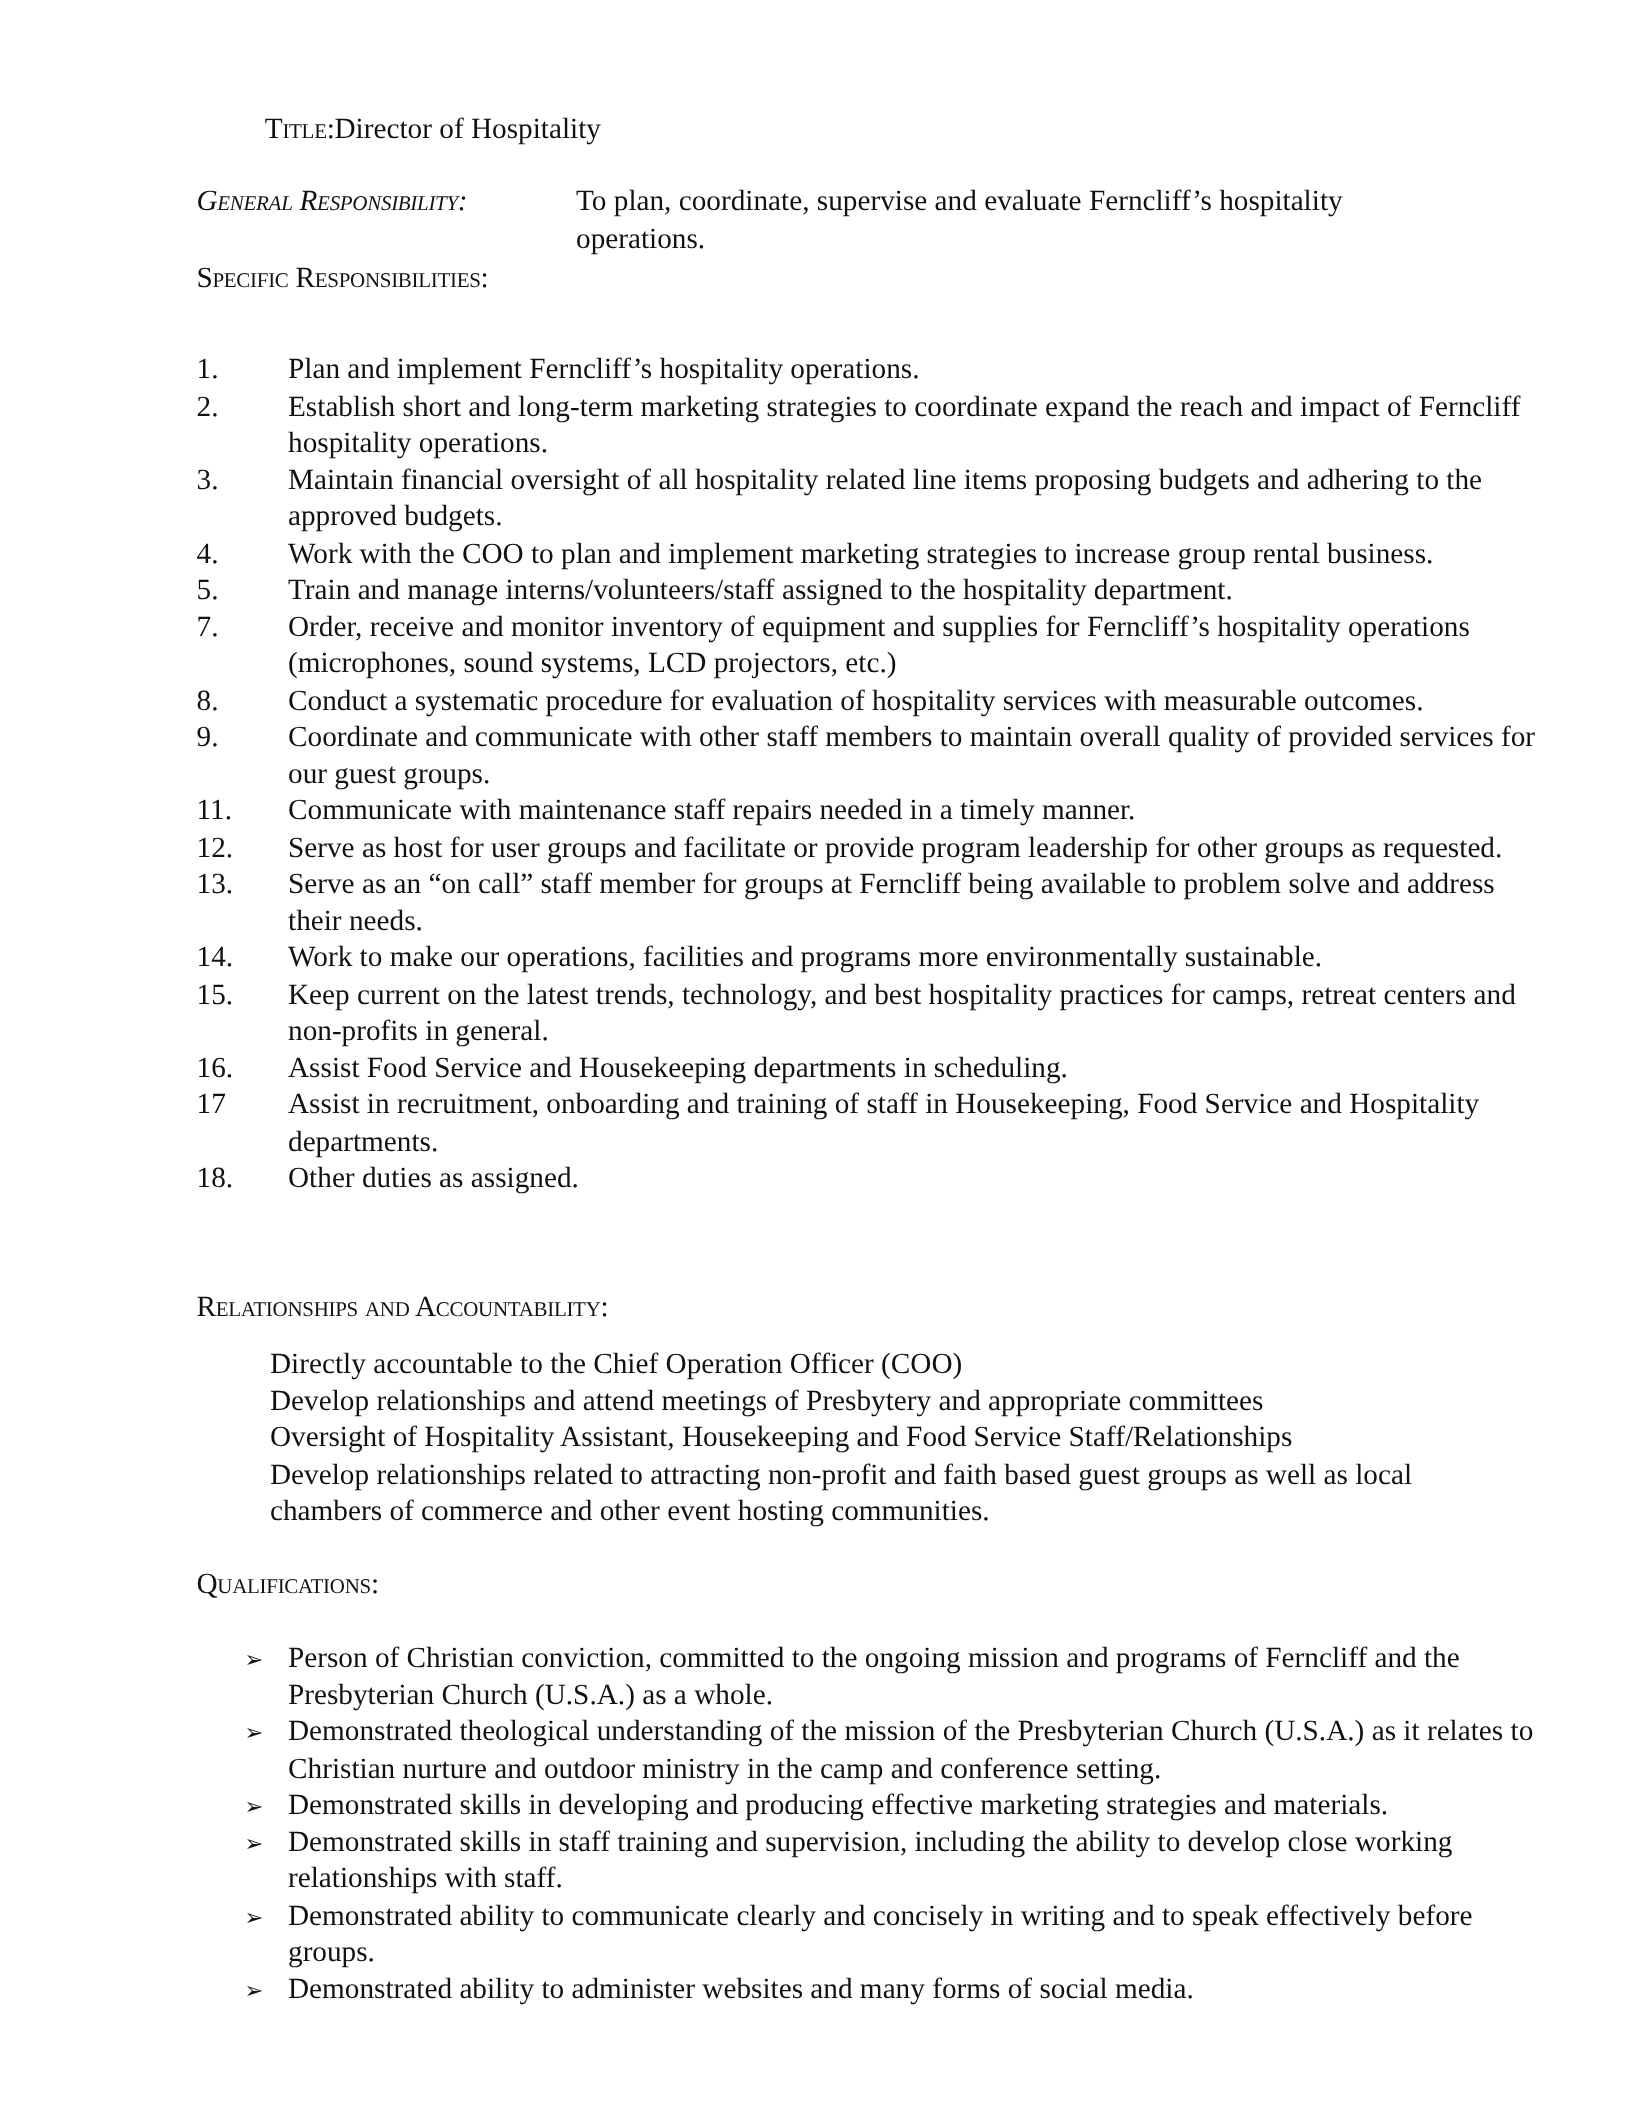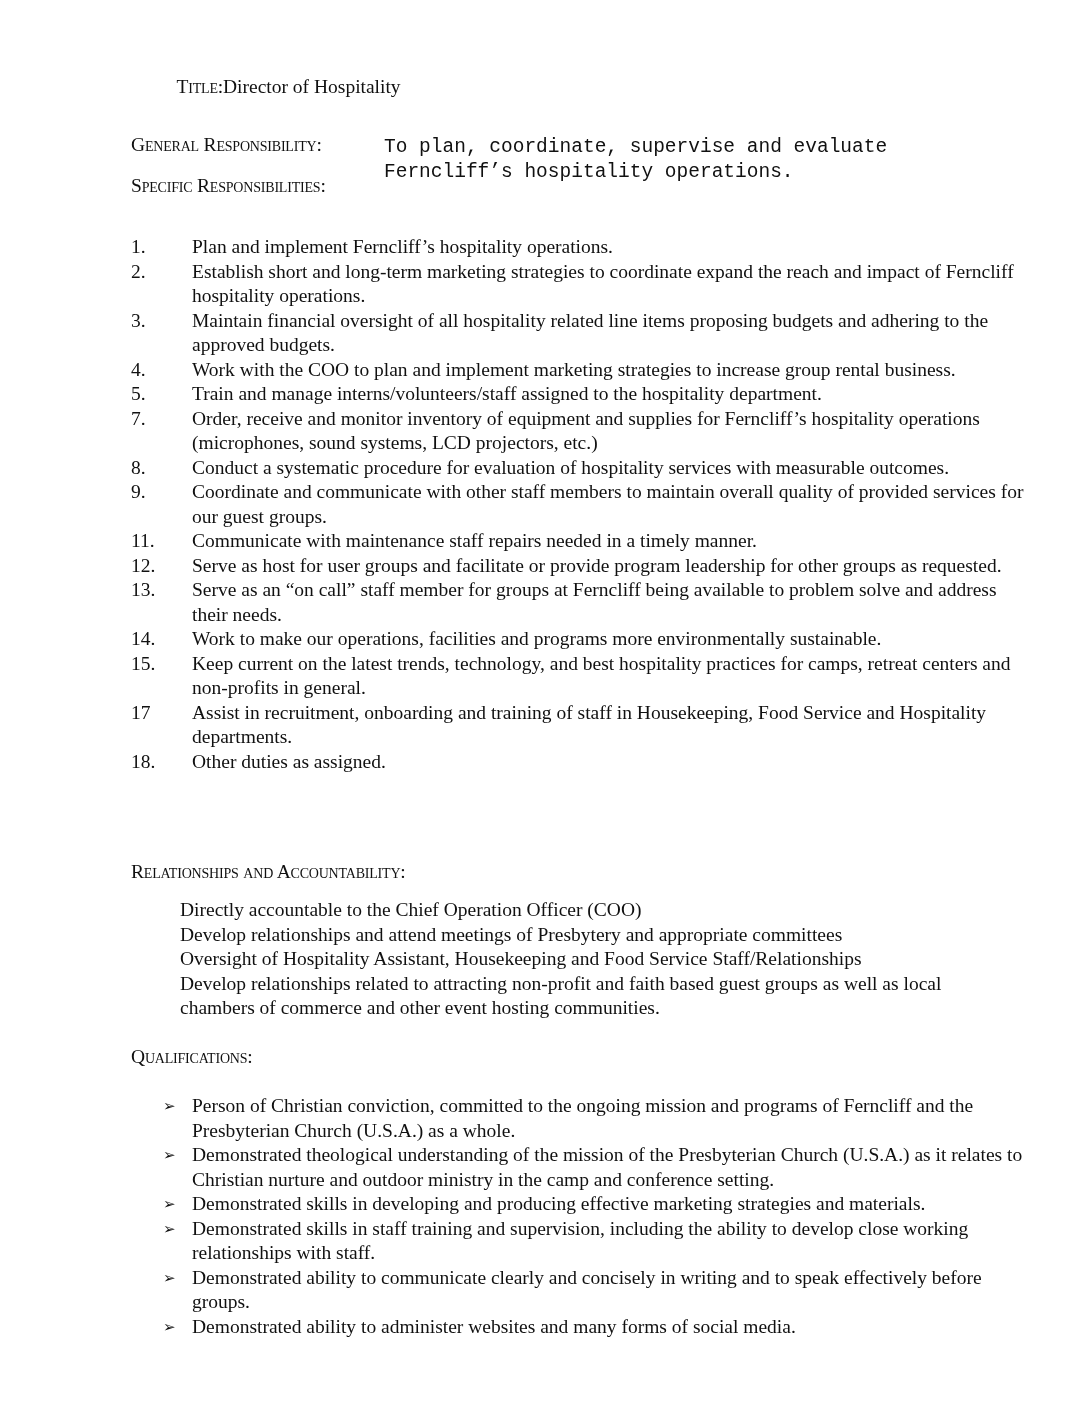--- a/index.html
+++ b/index.html
@@ -6,22 +6,22 @@
   body {
     width: 1088px; height: 1408px; position: relative; overflow: hidden;
     font-family: "Liberation Serif", serif; color: #111111;
     font-size: 19.5px; line-height: 24.5px;
   }
   .sc { font-variant: small-caps; letter-spacing: -0.2px; }
   .abs { position: absolute; }
   .title-row { left: 131px; top: 75px; text-align: right; }
   .title-label { display: inline-block; width: 92px; }
   .gen-row { left: 131px; top: 123px; }
-  .gen-label { position: absolute; left: 0; top: 10px; white-space: nowrap; }
-  .gen-text { position: absolute; left: 253px; top: 12px; width: 600px; font-family: Liberation Mono, monospace; }
+  .gen-label { position: absolute; left: 0; top: 0; white-space: nowrap; font-style: italic; }
+  .gen-text { position: absolute; left: 253px; top: 0; width: 600px; }
   .spec-head { left: 131px; top: 174px; }
   .list { position: absolute; left: 131px; top: 235px; width: 900px; margin: 0; padding: 0; list-style: none; }
   .list li { position: relative; padding-left: 61px; }
   .list .num { position: absolute; left: 0; top: 0; }
   .rel-head { left: 131px; top: 860px; }
   .rel-list { position: absolute; left: 180px; top: 898px; width: 840px; }
   .qual-head { left: 131px; top: 1045px; font-family: Liberation Serif, serif; }
   .qual-list { position: absolute; left: 163px; top: 1094px; width: 870px; margin: 0; padding: 0; list-style: none; }
   .qual-list li { position: relative; padding-left: 29px; }
   .qual-list .bullet { position: absolute; left: 0; top: 0; font-family: "DejaVu Sans", sans-serif; font-size: 15px; }
@@ -47,20 +47,21 @@
     <li><span class="num">4.</span><span>Work with the COO to plan and implement marketing strategies to increase group rental business.</span></li>
     <li><span class="num">5.</span><span>Train and manage interns/volunteers/staff assigned to the hospitality department.</span></li>
     <li><span class="num">7.</span><span>Order, receive and monitor inventory of equipment and supplies for Ferncliff’s hospitality operations (microphones, sound systems, LCD projectors, etc.)</span></li>
     <li><span class="num">8.</span><span>Conduct a systematic procedure for evaluation of hospitality services with measurable outcomes.</span></li>
     <li><span class="num">9.</span><span>Coordinate and communicate with other staff members to maintain overall quality of provided services for our guest groups.</span></li>
     <li><span class="num">11.</span><span>Communicate with maintenance staff repairs needed in a timely manner.</span></li>
     <li><span class="num">12.</span><span>Serve as host for user groups and facilitate or provide program leadership for other groups as requested.</span></li>
     <li><span class="num">13.</span><span>Serve as an “on call” staff member for groups at Ferncliff being available to problem solve and address their needs.</span></li>
     <li><span class="num">14.</span><span>Work to make our operations, facilities and programs more environmentally sustainable.</span></li>
     <li><span class="num">15.</span><span>Keep current on the latest trends, technology, and best hospitality practices for camps, retreat centers and non-profits in general.</span></li>
+    <li><span class="num">16.</span><span>Assist Food Service and Housekeeping departments in scheduling.</span></li>
     <li><span class="num">17</span><span>Assist in recruitment, onboarding and training of staff in Housekeeping, Food Service and Hospitality departments.</span></li>
     <li><span class="num">18.</span><span>Other duties as assigned.</span></li>
   </ul>
 
 <div class="abs rel-head sc">Relationships and Accountability:</div>
 
 <div class="rel-list" id="rel-list">
     <div>Directly accountable to the Chief Operation Officer (COO)</div>
     <div>Develop relationships and attend meetings of Presbytery and appropriate committees</div>
     <div>Oversight of Hospitality Assistant, Housekeeping and Food Service Staff/Relationships</div>

